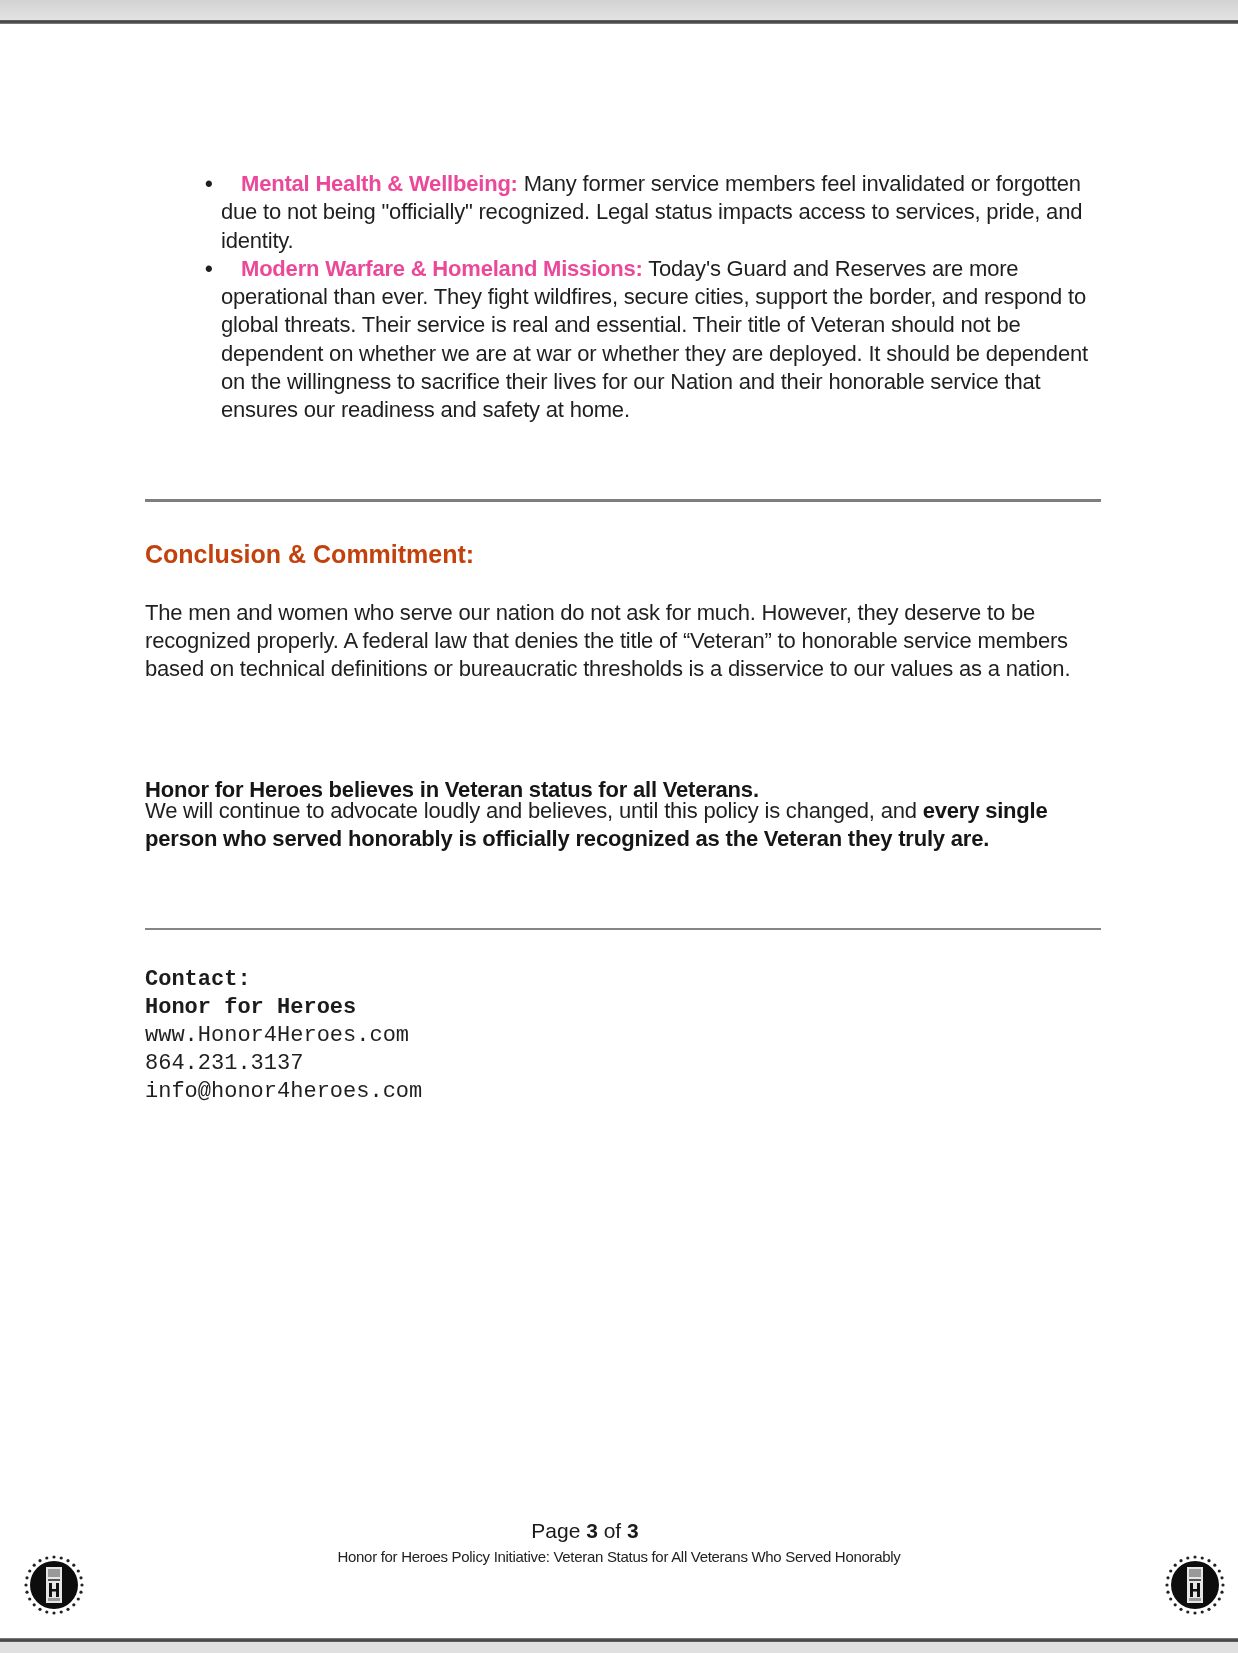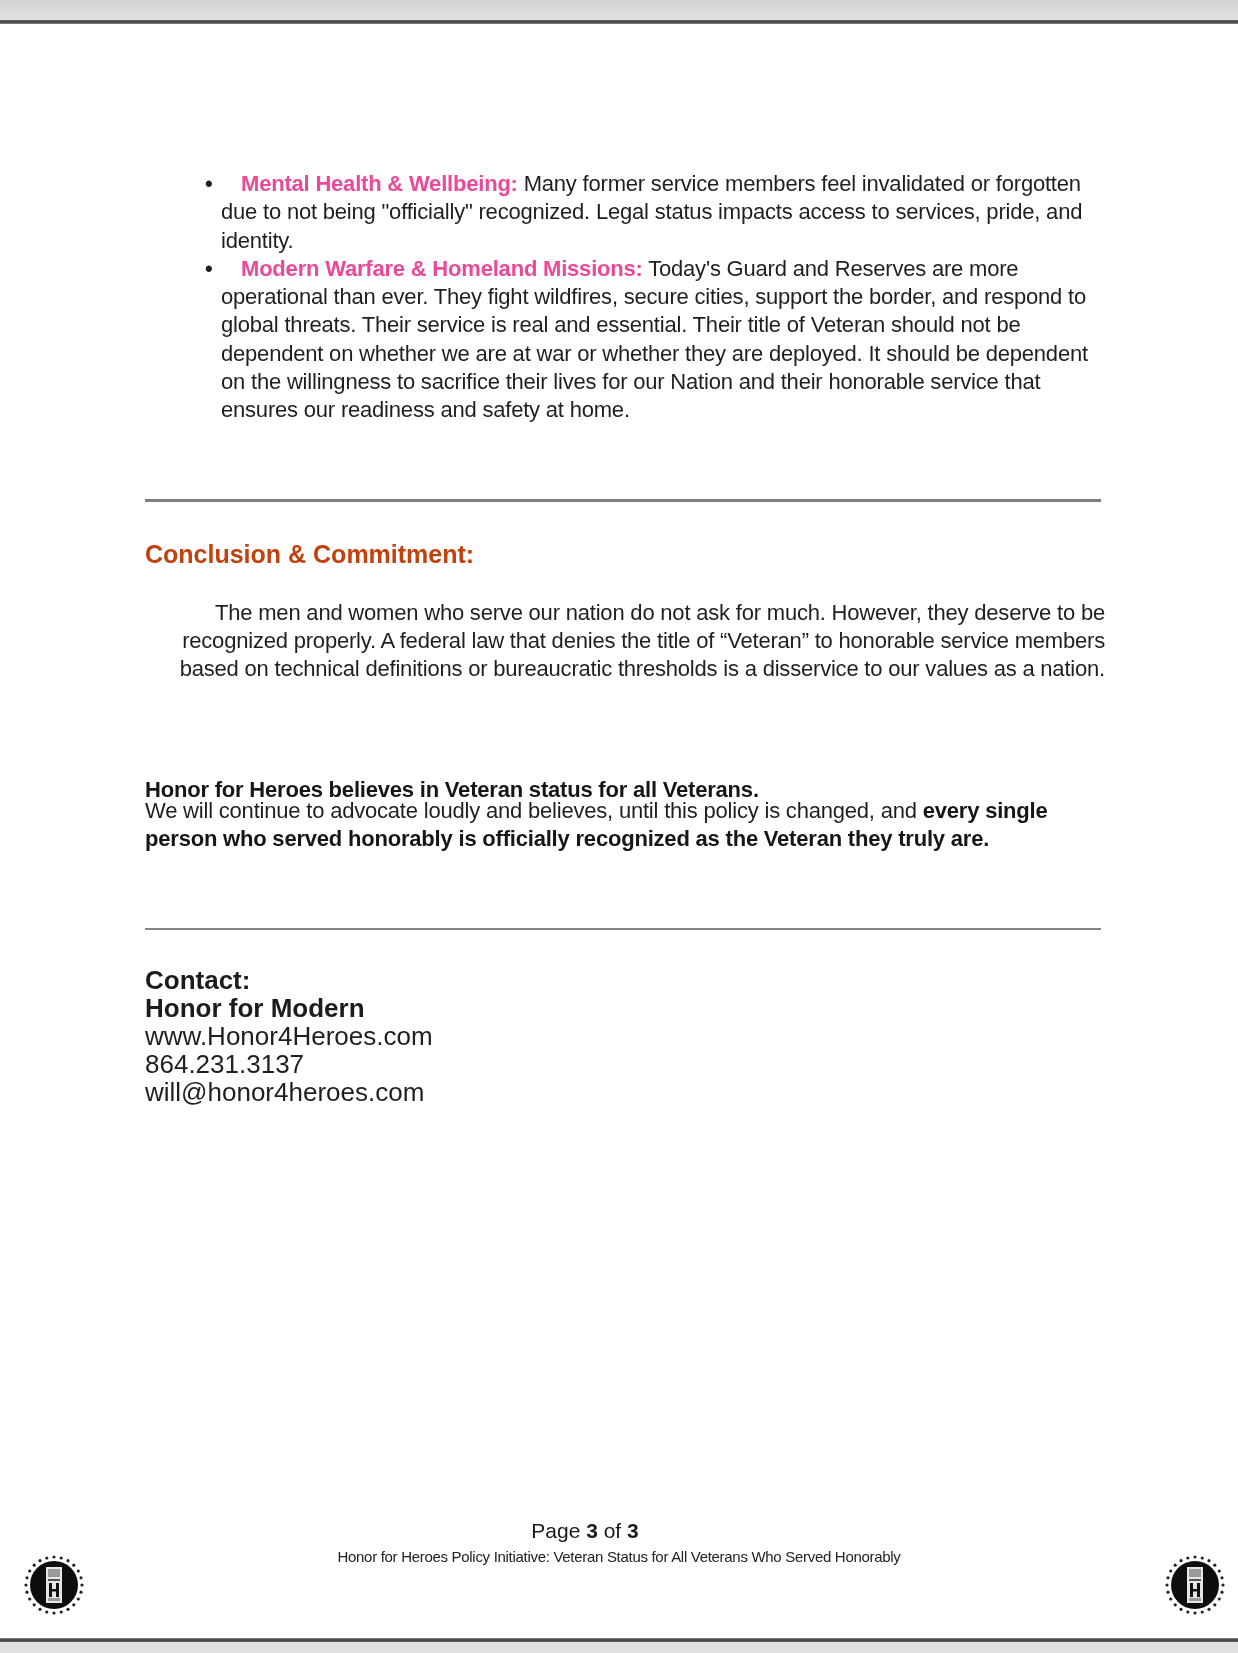--- a/index.html
+++ b/index.html
@@ -21,26 +21,26 @@
   .bullets li .dot { position: absolute; left: 5px; top: 0; font-weight: bold; }
   .bullets li .hanging { display: block; margin-left: -20px; text-indent: 20px; }
   .bullets li b { font-weight: bold; color: #ec4899; }
 
   .rule { position: absolute; left: 145px; width: 956px; height: 3px; background: #7e7e7e; }
   .rule.r1 { top: 499px; }
   .rule.r2 { top: 928px; height: 2px; background: #858585; }
 
   .section-heading { position: absolute; left: 145px; top: 540px; font-size: 25px; font-weight: bold; color: #c2410c; }
   .para { position: absolute; left: 145px; width: 960px; font-size: 22px; line-height: 28px; letter-spacing: -0.2px; }
-  .para.p1 { top: 599px; text-align: right; }
+  .para.p1 { top: 599px; }
   .para.p2 { top: 740px; font-weight: bold; color: #161616; margin-top: 36px; }
   .para.p3 { top: 797px; }
   .para b { font-weight: bold; color: #161616; }
 
-  .contact { position: absolute; left: 145px; top: 966px; font-size: 26px; line-height: 28px; }
+  .contact { position: absolute; left: 145px; top: 966px; font-size: 22px; line-height: 28px; font-family: Liberation Mono, monospace; }
   .contact .bold { font-weight: bold; color: #1c1c1c; }
 
   .footer-page { position: absolute; left: 0; width: 1170px; top: 1519px; text-align: center; font-size: 21px; color: #1a1a1a; }
   .footer-page b { font-weight: bold; }
   .footer-sub { position: absolute; left: 0; width: 1238px; top: 1548px; text-align: center; font-size: 15px; color: #222; letter-spacing: -0.3px; }
 
   .logo { position: absolute; width: 60px; height: 60px; }
   .logo.left { left: 24px; top: 1555px; }
   .logo.right { left: 1165px; top: 1555px; }
 </style>
@@ -68,24 +68,24 @@
 <h2 class="section-heading">Conclusion &amp; Commitment:</h2>
 
 <p class="para p1">The men and women who serve our nation do not ask for much. However, they deserve to be recognized properly. A federal law that denies the title of “Veteran” to honorable service members based on technical definitions or bureaucratic thresholds is a disservice to our values as a nation.</p>
 <p class="para p2">Honor for Heroes believes in Veteran status for all Veterans.</p>
 <p class="para p3"><span>We will continue to advocate loudly and believes, until this policy is changed, and </span><b>every single person who served honorably is officially recognized as the Veteran they truly are.</b></p>
 
 <div class="rule r2"></div>
 
 <div class="contact">
   <div class="bold">Contact:</div>
-  <div class="bold">Honor for Modern</div>
+  <div class="bold">Honor for Heroes</div>
   <div>www.Honor4Heroes.com</div>
   <div>864.231.3137</div>
-  <div>will@honor4heroes.com</div>
+  <div>info@honor4heroes.com</div>
 </div>
 
 <div class="footer-page"><span>Page </span><b>3</b><span> of </span><b>3</b></div>
 <div class="footer-sub">Honor for Heroes Policy Initiative: Veteran Status for All Veterans Who Served Honorably</div>
 
 <svg class="logo left" viewBox="0 0 60 60">
   <g fill="#222">
     <circle cx="30" cy="2" r="1.6"></circle>
       <circle cx="37.2" cy="3" r="1.6"></circle>
       <circle cx="44" cy="5.7" r="1.6"></circle>

